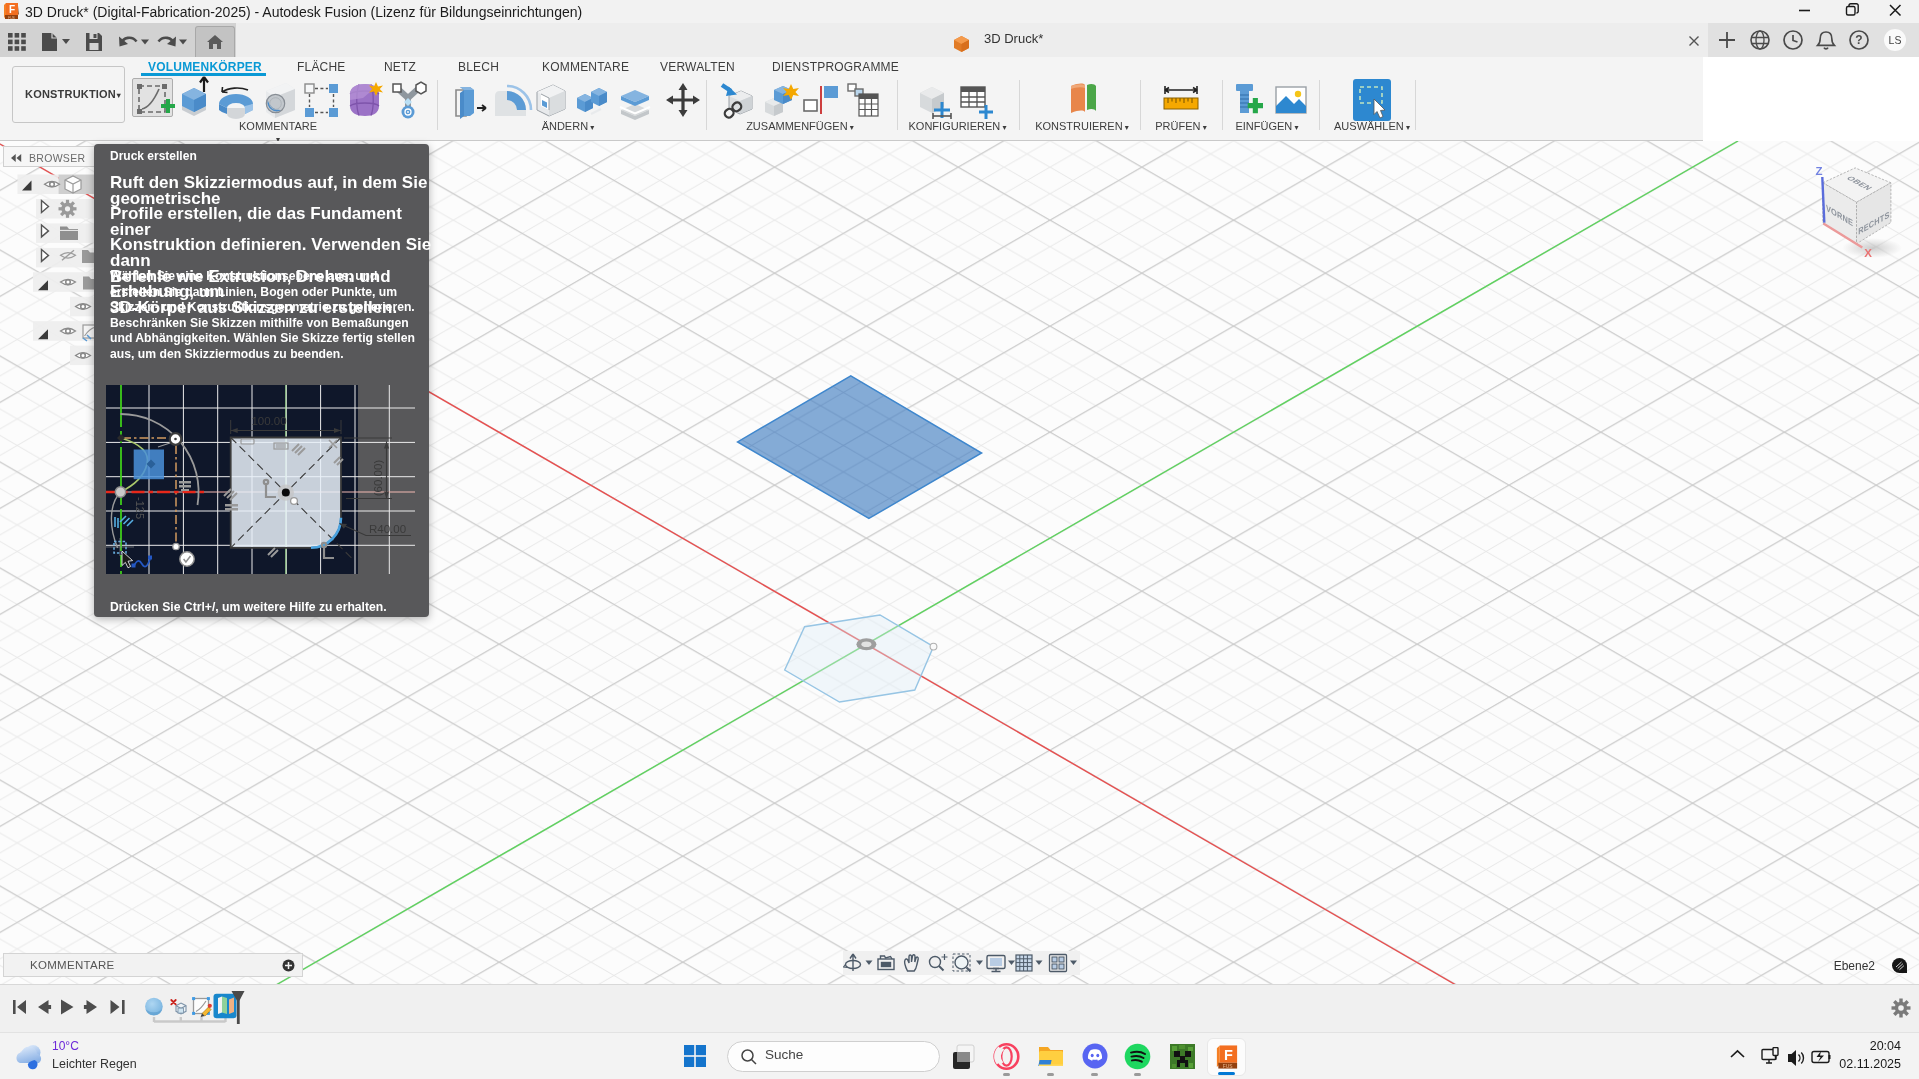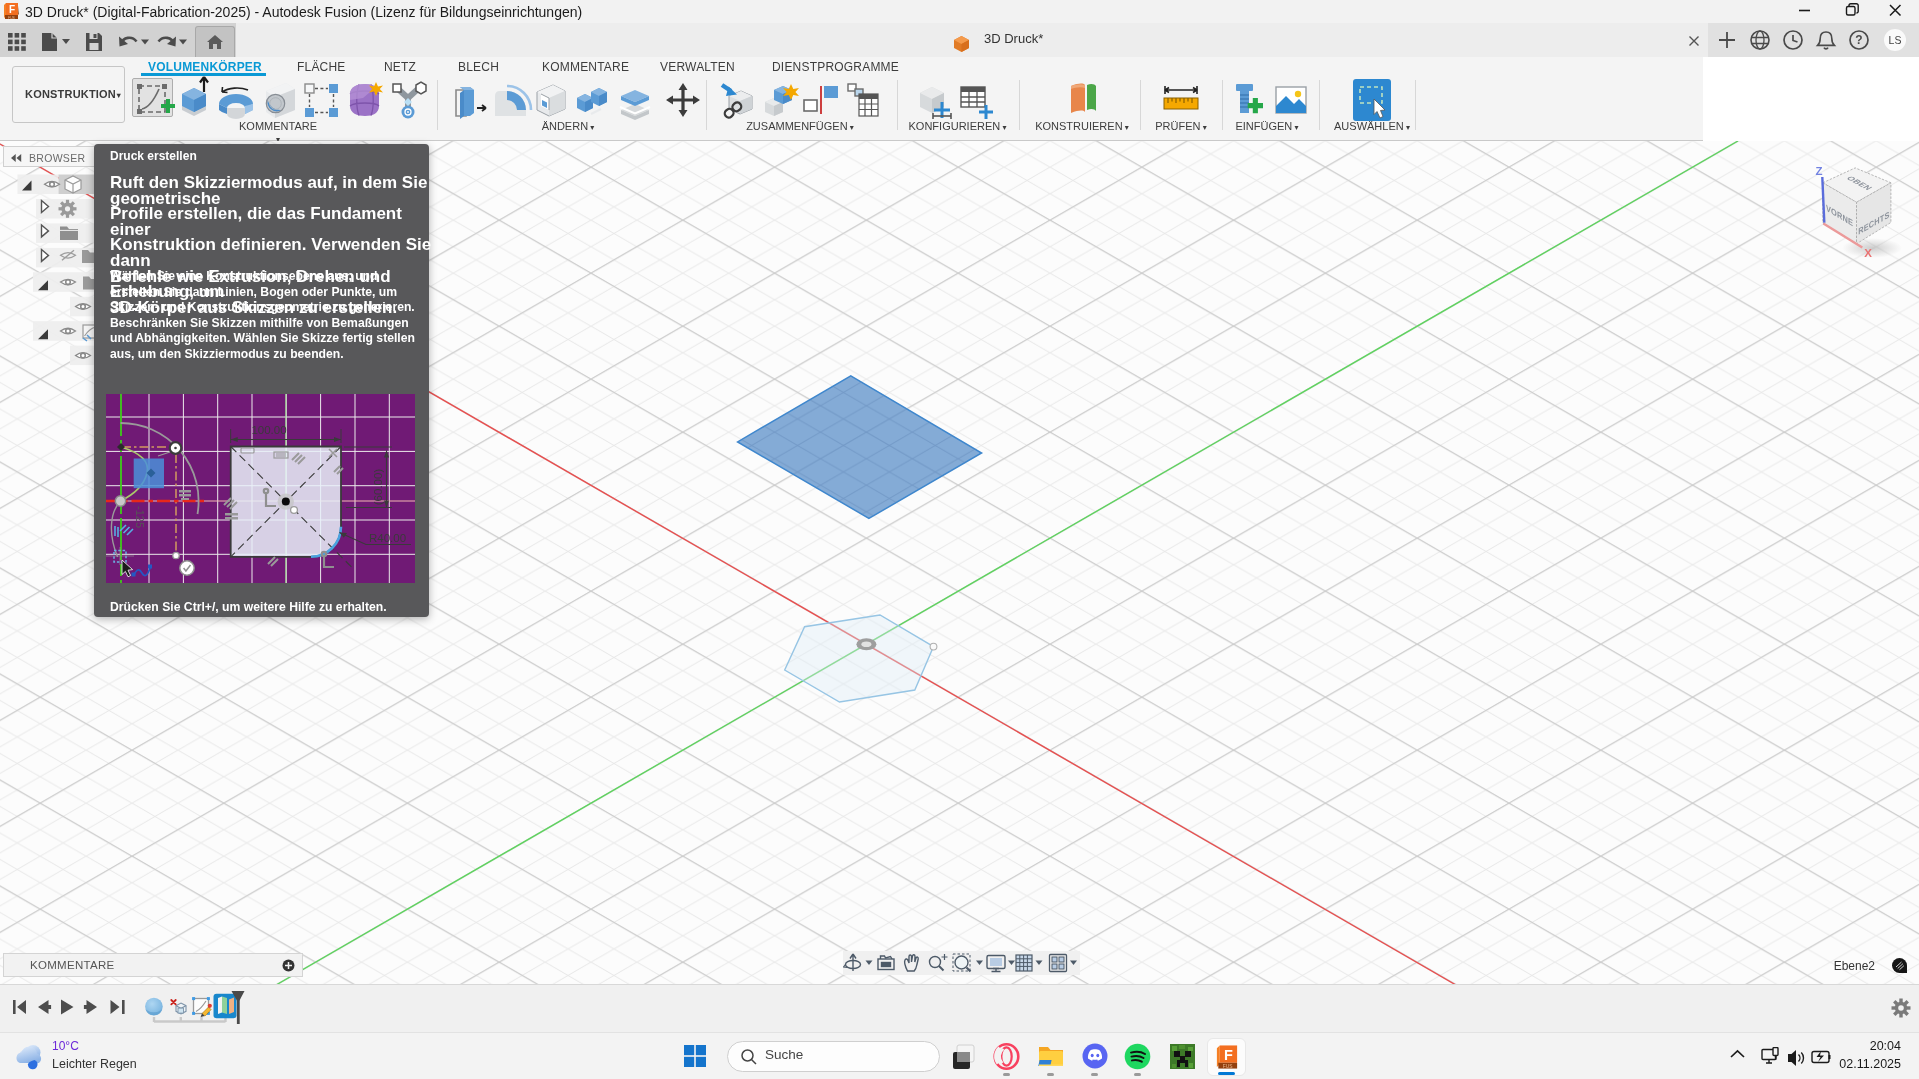--- a/index.html
+++ b/index.html
@@ -477,21 +477,21 @@
     <g transform="translate(83,214.4)">
       <path d="M-7.5 0 Q0 -5.5 7.5 0 Q0 5.5 -7.5 0 Z" fill="#fff" stroke="#8b8b8b" stroke-width="1.3"></path>
       <circle r="2.3" fill="none" stroke="#8b8b8b" stroke-width="1.6"></circle>
     </g>
   </svg>
 
   <div class="abs" id="tooltip" style="left:94px;top:3px;width:335px;height:473px;background:#58585a;border-radius:4px;color:#fff;box-shadow:0 2px 8px rgba(0,0,0,0.3)">
     <div class="t" style="left:16px;top:5px;font-size:12px;font-weight:bold">Druck erstellen</div>
     <div class="abs" style="left:16px;top:31px;width:325px;font-size:17px;font-weight:700;line-height:15.6px">Ruft den Skizziermodus auf, in dem Sie geometrische<br>Profile erstellen, die das Fundament einer<br>Konstruktion definieren. Verwenden Sie dann<br>Befehle wie Extrusion, Drehen und Erhebung, um<br>3D-Körper aus Skizzen zu erstellen.</div>
     <div class="abs" style="left:16px;top:125px;width:325px;font-size:12.2px;font-weight:600;line-height:15.6px">Wählen Sie eine Konstruktionsebene aus, und<br>erstellen Sie dann Linien, Bogen oder Punkte, um<br>Skizzen- und Konstruktionsgeometrie zu generieren.<br>Beschränken Sie Skizzen mithilfe von Bemaßungen<br>und Abhängigkeiten. Wählen Sie Skizze fertig stellen<br>aus, um den Skizziermodus zu beenden.</div>
-    <div class="abs" id="ttimg" style="left:12px;top:250px;width:309px;height:189px;background:#701a75">
+    <div class="abs" id="ttimg" style="left:12px;top:241px;width:252px;height:189px;background:#0f172a">
       <svg width="309" height="189" viewBox="0 0 309 189">
         <g stroke="#ececec" stroke-width="1">
           <path d="M43 0 V189 M77.4 0 V189 M111.7 0 V189 M146 0 V189 M180.3 0 V189 M214.6 0 V189 M249 0 V189 M283.3 0 V189"></path>
           <path d="M0 23 H309 M0 57.4 H309 M0 91.7 H309 M0 126 H309 M0 160.3 H309"></path>
         </g>
         <path d="M0 107 H309" stroke="#f2b9b2" stroke-width="1"></path>
         <path d="M179.8 0 V189" stroke="#9fdd90" stroke-width="1"></path>
         <path d="M15 0 V189" stroke="#3ecc1a" stroke-width="1.8" stroke-dasharray="42 4 12 4"></path>
         <path d="M14.5 29 A78 78 0 0 1 91.5 120" fill="none" stroke="#9a9a9a" stroke-width="1.8"></path>
         <path d="M16 53 H66" stroke="#d29a5f" stroke-width="1.5" stroke-dasharray="9 3 2.5 3"></path>

